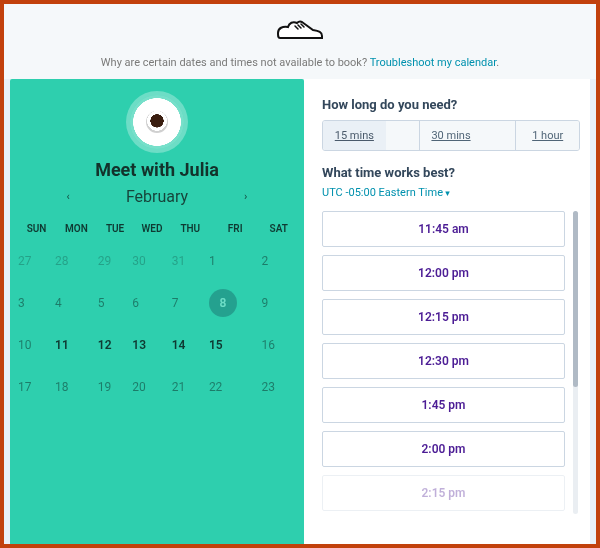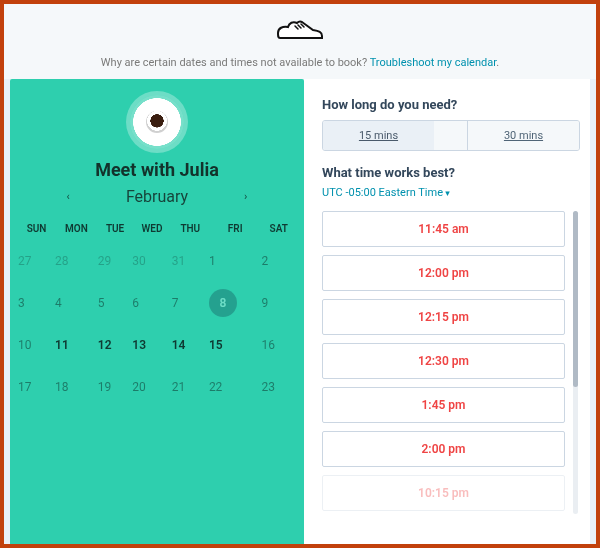--- a/index.html
+++ b/index.html
@@ -98,21 +98,21 @@
     display:flex; gap:6px;
   }
   .slots {
     flex:1 1 auto; overflow:hidden;
     display:flex; flex-direction:column; gap:8px;
     padding-right:2px; padding-top:2px;
   }
   .slot {
     border:1px solid #cbd6e2; border-radius:2px;
     text-align:center; padding:10px 0;
-    color:#ef4444; font-size:12px; font-weight:600;
+    color:#4c1d95; font-size:12px; font-weight:600;
     background:#fff; cursor:pointer;
   }
   .slot.faded { opacity:.35; }
   .scroll-track {
     width:5px; background:#eaeef2; border-radius:3px;
     margin: 2px 2px 30px 0;
     position:relative;
   }
   .scroll-thumb {
     position:absolute; left:0; top:0; width:100%; height:58%;
@@ -203,34 +203,35 @@
             </tr>
           </tbody>
       </table>
     </div>
 
     <div class="right-panel">
       <div class="q">How long do you need?</div>
       <div class="seg" id="seg">
           <div class="opt active">15 mins</div>
           <div class="opt">30 mins</div>
+          <div class="opt">1 hour</div>
         </div>
 
       <div class="q">What time works best?</div>
       <div class="tz-row">UTC -05:00 Eastern Time</div>
 
       <div class="slots-wrap">
         <div class="slots" id="slots">
             <div class="slot">11:45 am</div>
             <div class="slot">12:00 pm</div>
             <div class="slot">12:15 pm</div>
             <div class="slot">12:30 pm</div>
             <div class="slot">1:45 pm</div>
             <div class="slot">2:00 pm</div>
-            <div class="slot faded">10:15 pm</div>
+            <div class="slot faded">2:15 pm</div>
           </div>
         <div class="scroll-track">
           <div class="scroll-thumb"></div>
         </div>
       </div>
     </div>
   </div>
 </div>
 
 </body></html>

